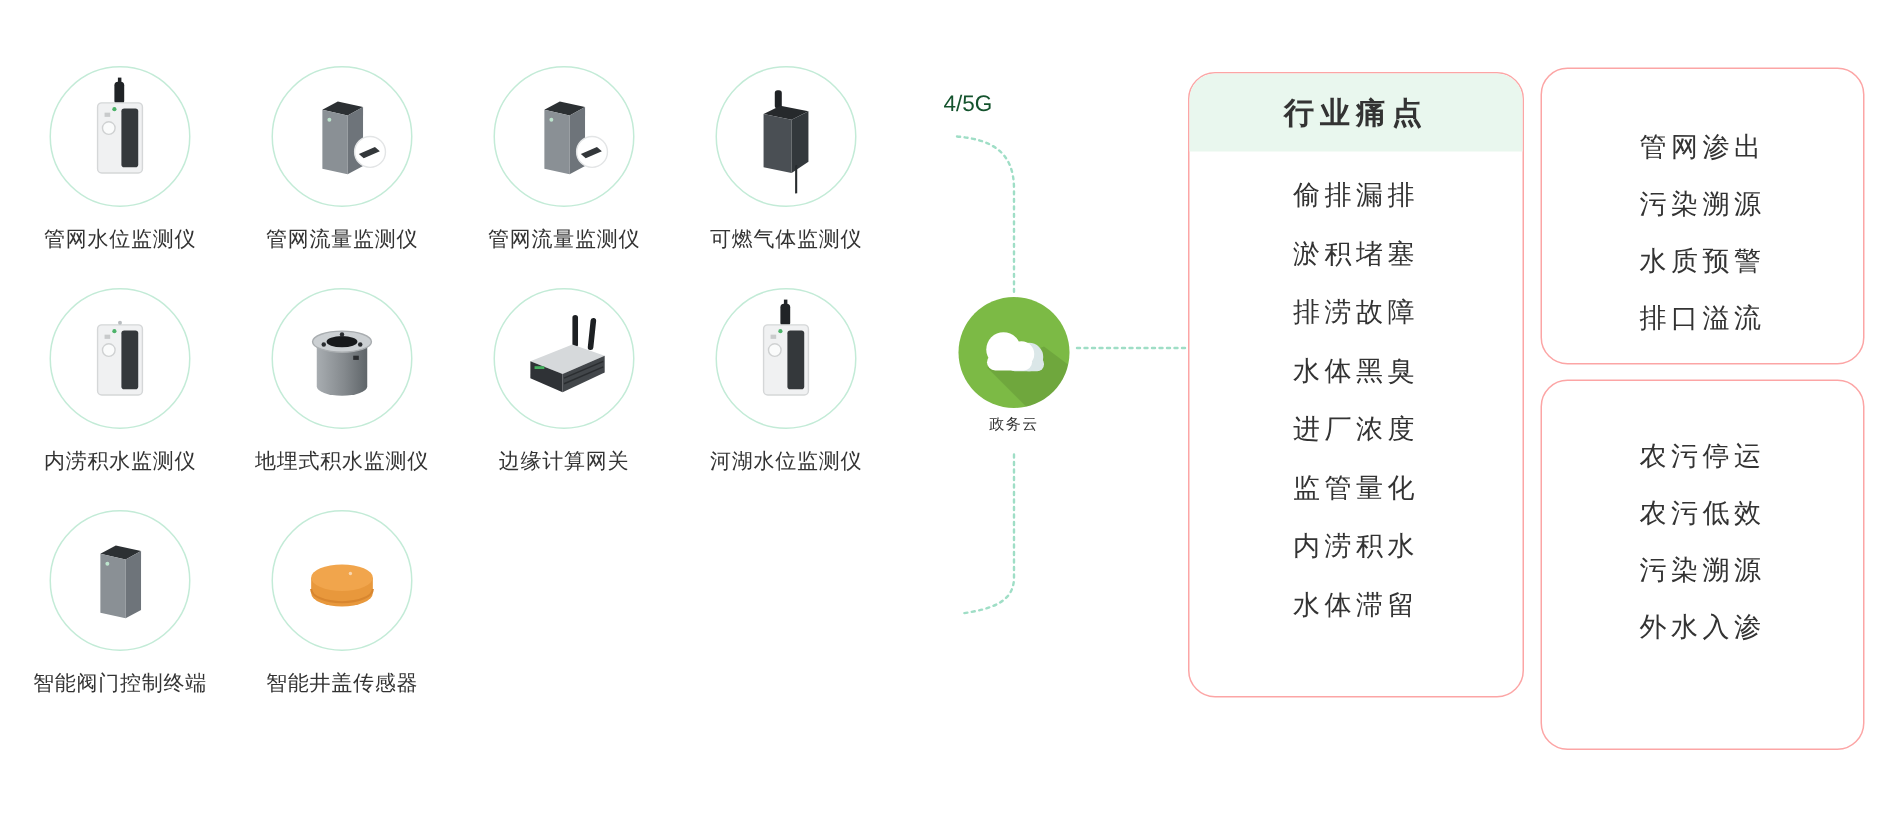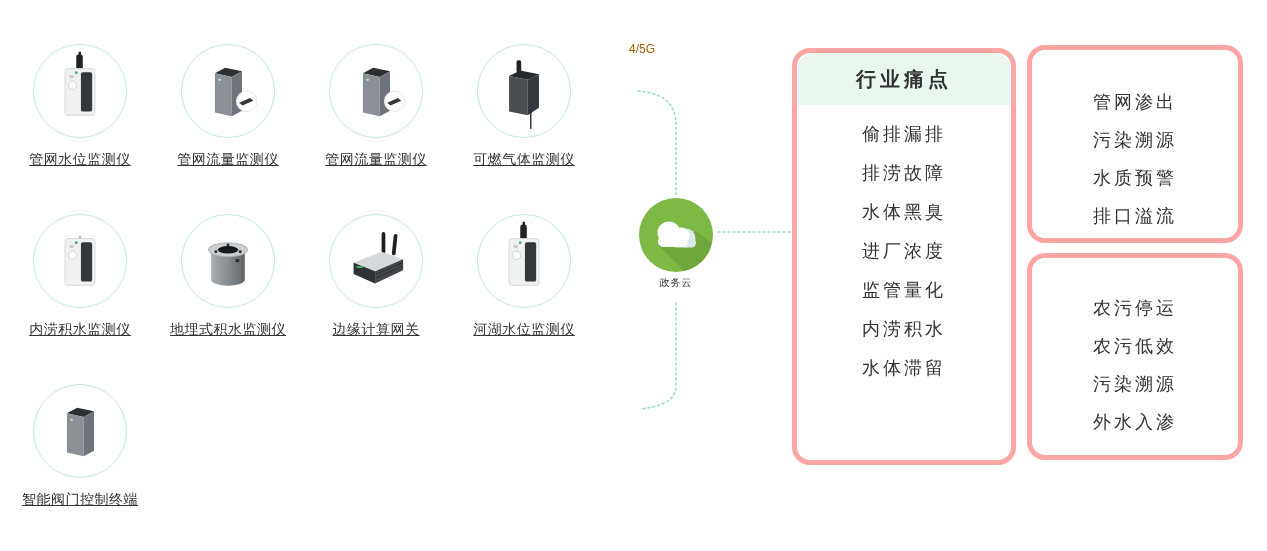--- a/index.html
+++ b/index.html
@@ -1,49 +1,49 @@
 <!DOCTYPE html>
 <html><head>
 <meta charset="utf-8">
 <style>
   html,body{margin:0;padding:0;background:#fff;}
   body{font-family:"Liberation Sans","DejaVu Sans",sans-serif;color:#333;}
   .stage{position:relative;width:1267px;height:551px;background:#fff;overflow:hidden;}
 
   
   .device-grid{position:absolute;left:6px;top:44px;display:grid;
-    grid-template-columns:repeat(4,148px);grid-auto-rows:126px;row-gap:44px;text-decoration:underline;}
+    grid-template-columns:repeat(4,148px);grid-auto-rows:126px;row-gap:22px;}
   .cell{display:flex;flex-direction:column;align-items:center;}
   .ring{width:92px;height:92px;border:1.2px solid #c3ebd7;border-radius:50%;
     display:flex;align-items:center;justify-content:center;background:#fff;}
   .dev-icon{display:block;width:86px;height:86px;}
   .dev-icon svg{display:block;}
   .dev-label{margin-top:12px;font-size:14px;font-weight:500;color:#333;
     letter-spacing:0.5px;white-space:nowrap;line-height:19px;}
 
   
-  .g45{position:absolute;left:629px;top:42px;font-size:12px;color:#a16207;font-weight:400;}
+  .g45{position:absolute;left:629px;top:61px;font-size:15px;color:#14532d;font-weight:400;}
   .connector-svg{position:absolute;left:600px;top:40px;}
   .cloud-wrap{position:absolute;left:636px;top:195px;width:80px;height:80px;}
   .cloud-label{position:absolute;left:636px;top:276px;width:80px;text-align:center;
     font-size:10px;color:#333;font-weight:500;letter-spacing:1px;}
 
   
-  .panel{position:absolute;background:#fff;border:5px solid #fca5a5;border-radius:18px;box-sizing:border-box;}
+  .panel{position:absolute;background:#fff;border:1px solid #fca5a5;border-radius:18px;box-sizing:border-box;}
   .panel-pain{left:792px;top:48px;width:224px;height:417px;}
   .panel-header{height:52px;background:#e9f7ee;border-radius:17px 17px 0 0;
     display:flex;align-items:center;justify-content:center;}
   .panel-title{font-size:20px;font-weight:600;color:#333;letter-spacing:4px;}
   .p-list{display:flex;flex-direction:column;align-items:center;}
   .panel-pain .p-list{padding-top:10px;}
   .p-item{font-size:18px;color:#333;letter-spacing:3px;line-height:39px;height:39px;
     text-align:center;font-weight:400;white-space:nowrap;}
   .panel-out1{left:1027px;top:45px;width:216px;height:198px;}
   .panel-out1 .p-list{padding-top:33px;}
-  .panel-out2{left:1027px;top:253px;width:216px;height:207px;}
+  .panel-out2{left:1027px;top:253px;width:216px;height:247px;}
   .panel-out2 .p-list{padding-top:31px;}
   .panel-out1 .p-item,.panel-out2 .p-item{line-height:38px;height:38px;}
 </style>
 </head>
 <body>
 
 <div class="stage">
 
   <div class="device-grid" id="device-grid">
       <div class="cell">
@@ -182,20 +182,33 @@
           <span class="dev-icon">
             <svg xmlns="http://www.w3.org/2000/svg" width="86" height="86" viewBox="0 0 92 92">
   <polygon points="32,27 43,21 61,25 50,31" fill="#2c3033"></polygon>
   <polygon points="32,27 50,31 50,73 32,69" fill="#8a9095"></polygon>
   <polygon points="50,31 61,25 61,67 50,73" fill="#6e747a"></polygon>
   <circle cx="37" cy="34" r="1.4" fill="#bde4cd"></circle>
             </svg>
           </span>
         </div>
         <div class="dev-label">智能阀门控制终端</div>
+      </div>
+      <div class="cell">
+        <div class="ring">
+          <span class="dev-icon">
+            <svg xmlns="http://www.w3.org/2000/svg" width="86" height="86" viewBox="0 0 92 92">
+     <path d="M24,44 L24,55 A22,9.5 0 0 0 68,55 L68,44 Z" fill="#e8983c"></path>
+     <path d="M24,52 A22,9.5 0 0 0 68,52" fill="none" stroke="#d8862f" stroke-width="1.5"></path>
+     <ellipse cx="46" cy="44" rx="22" ry="9.5" fill="#f1a54c"></ellipse>
+     <circle cx="52" cy="41" r="1.2" fill="#fff" opacity="0.55"></circle>
+            </svg>
+          </span>
+        </div>
+        <div class="dev-label">智能井盖传感器</div>
       </div>
     </div>
 
   <span class="g45">4/5G</span>
 
   <svg class="connector-svg" width="200" height="390" viewBox="0 0 200 390">
     <g fill="none" stroke="#9fdec6" stroke-width="1.6" stroke-dasharray="2 3" stroke-linecap="round">
       <path d="M38,51 C62,53 76,62 76,86 L76,157"></path>
       <path d="M76,263 L76,345 C76,361 62,366 41,369"></path>
       <path d="M118,192 L190,192"></path>
@@ -221,20 +234,21 @@
     </svg>
   </div>
   <div class="cloud-label">政务云</div>
 
   <div class="panel panel-pain">
     <div class="panel-header">
       <span class="panel-title">行业痛点</span>
     </div>
     <div class="p-list" id="pain-list">
         <div class="p-item">偷排漏排</div>
+        <div class="p-item">淤积堵塞</div>
         <div class="p-item">排涝故障</div>
         <div class="p-item">水体黑臭</div>
         <div class="p-item">进厂浓度</div>
         <div class="p-item">监管量化</div>
         <div class="p-item">内涝积水</div>
         <div class="p-item">水体滞留</div>
       </div>
   </div>
 
   <div class="panel panel-out1">

